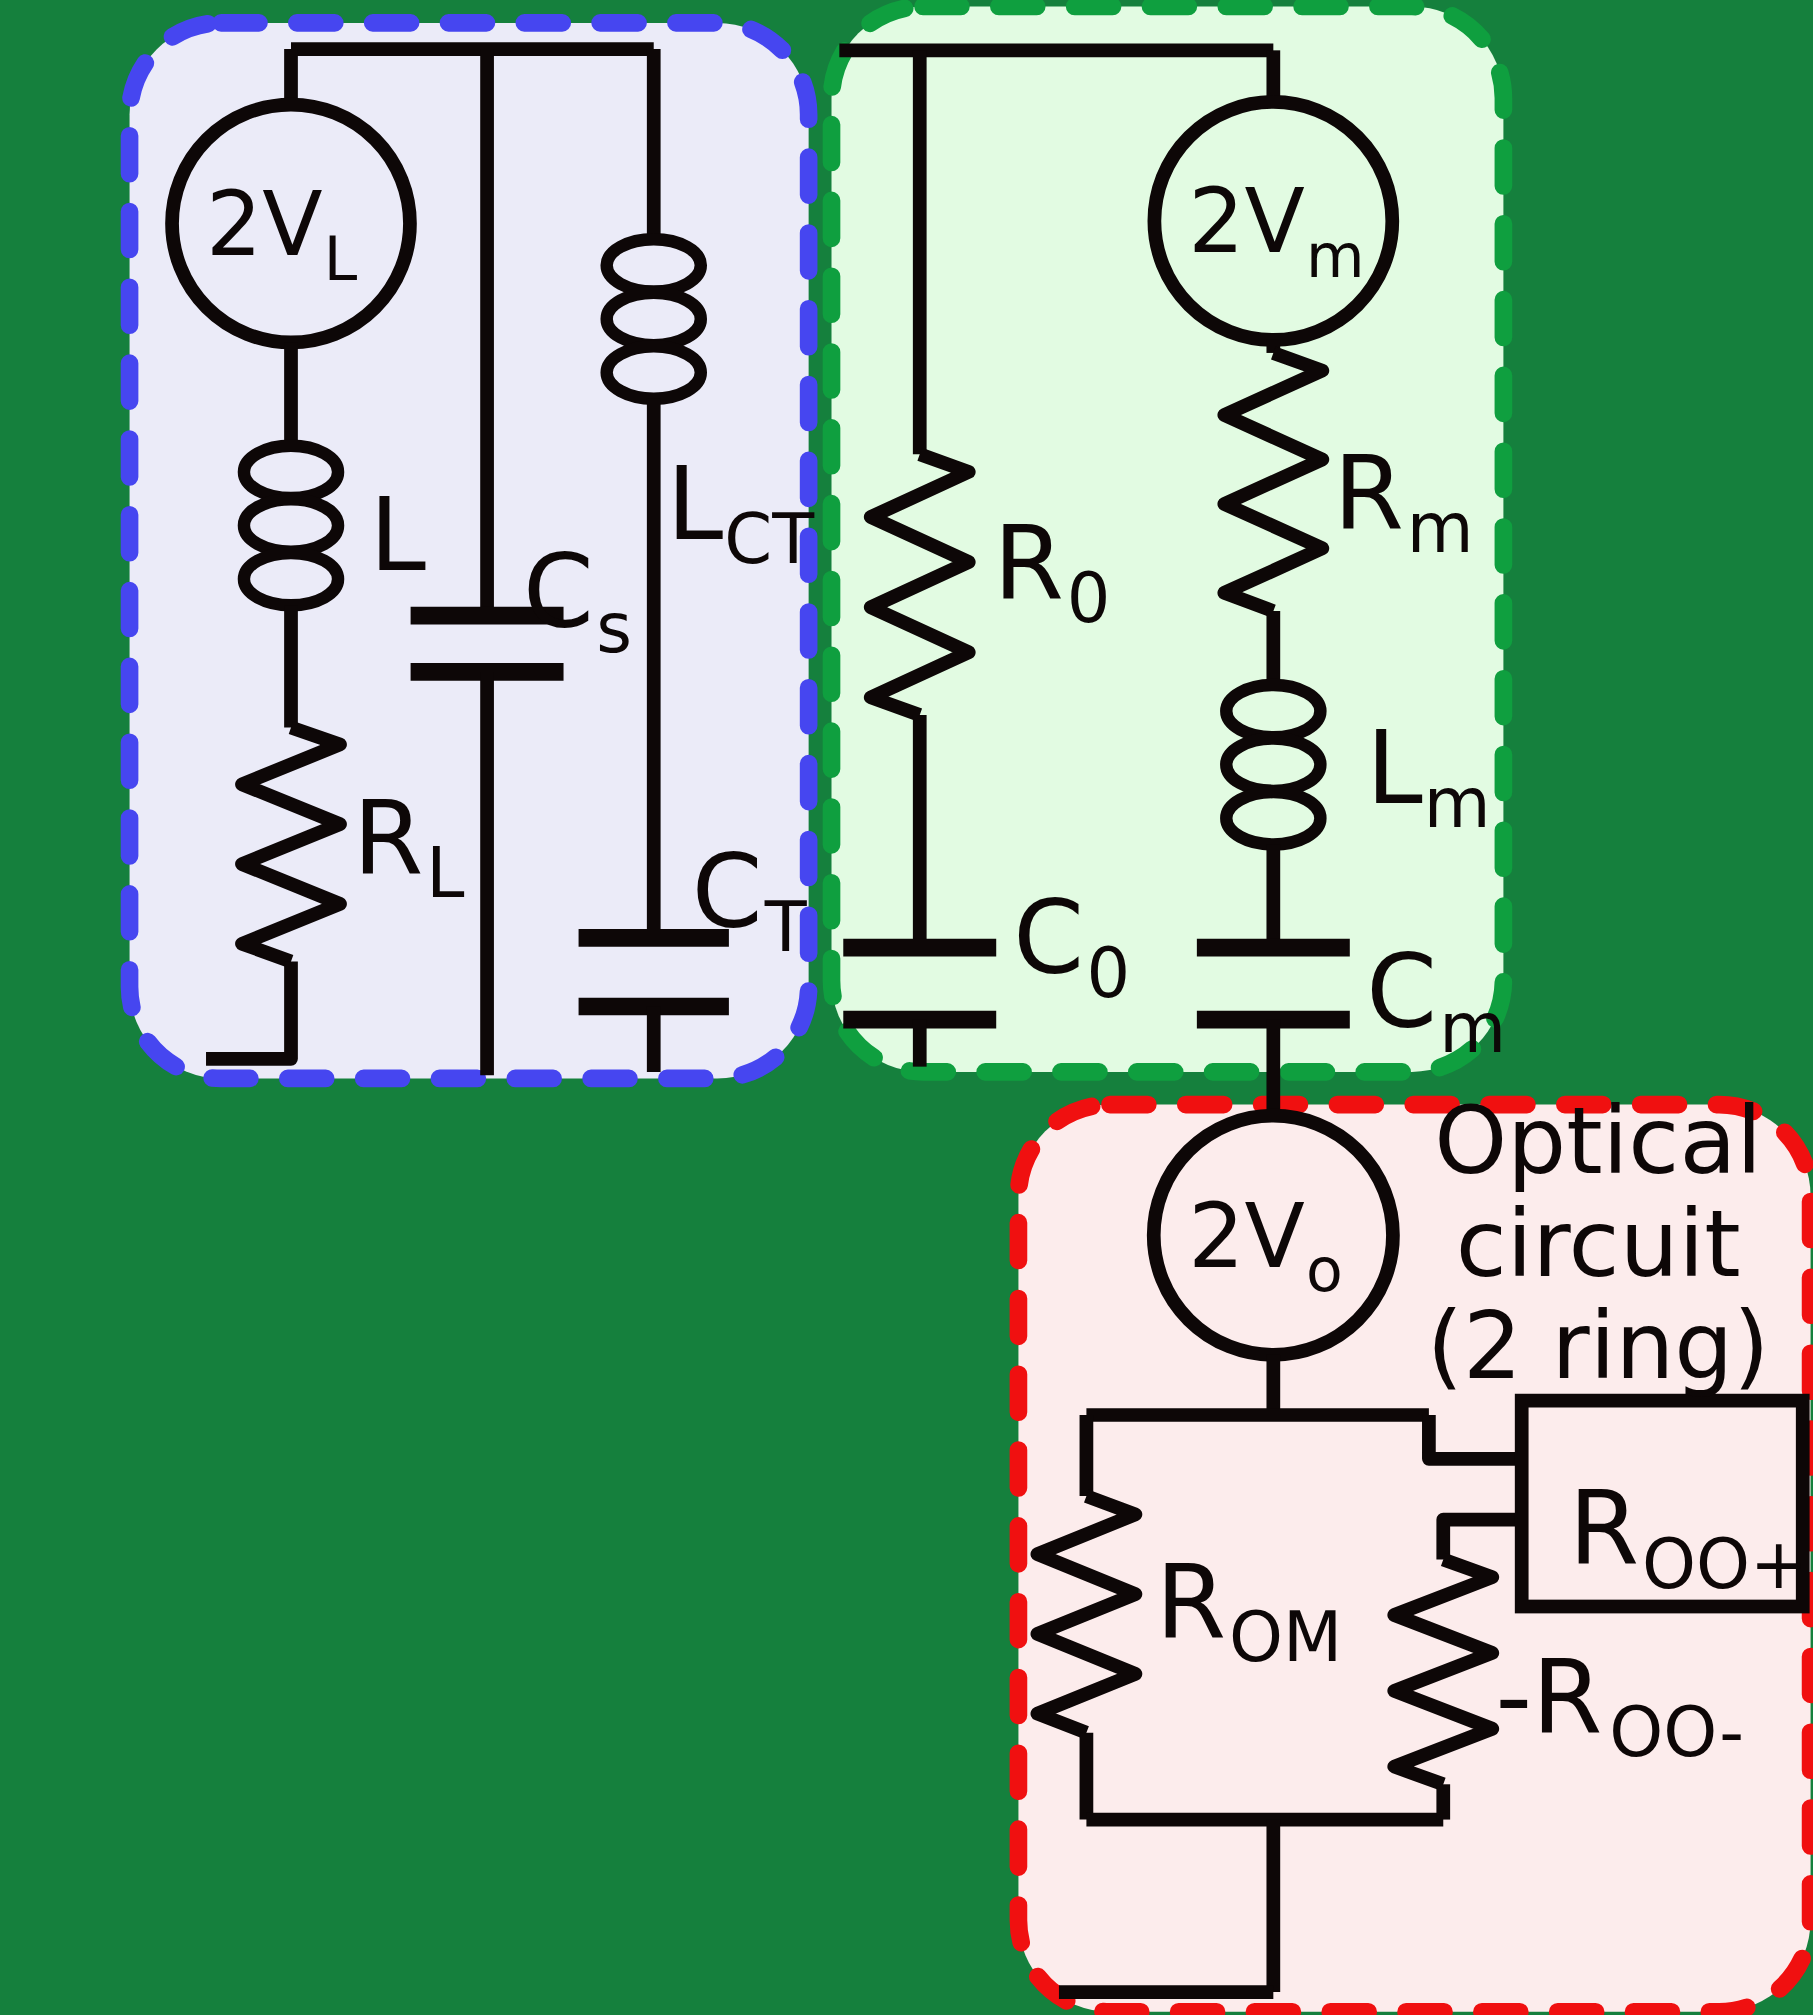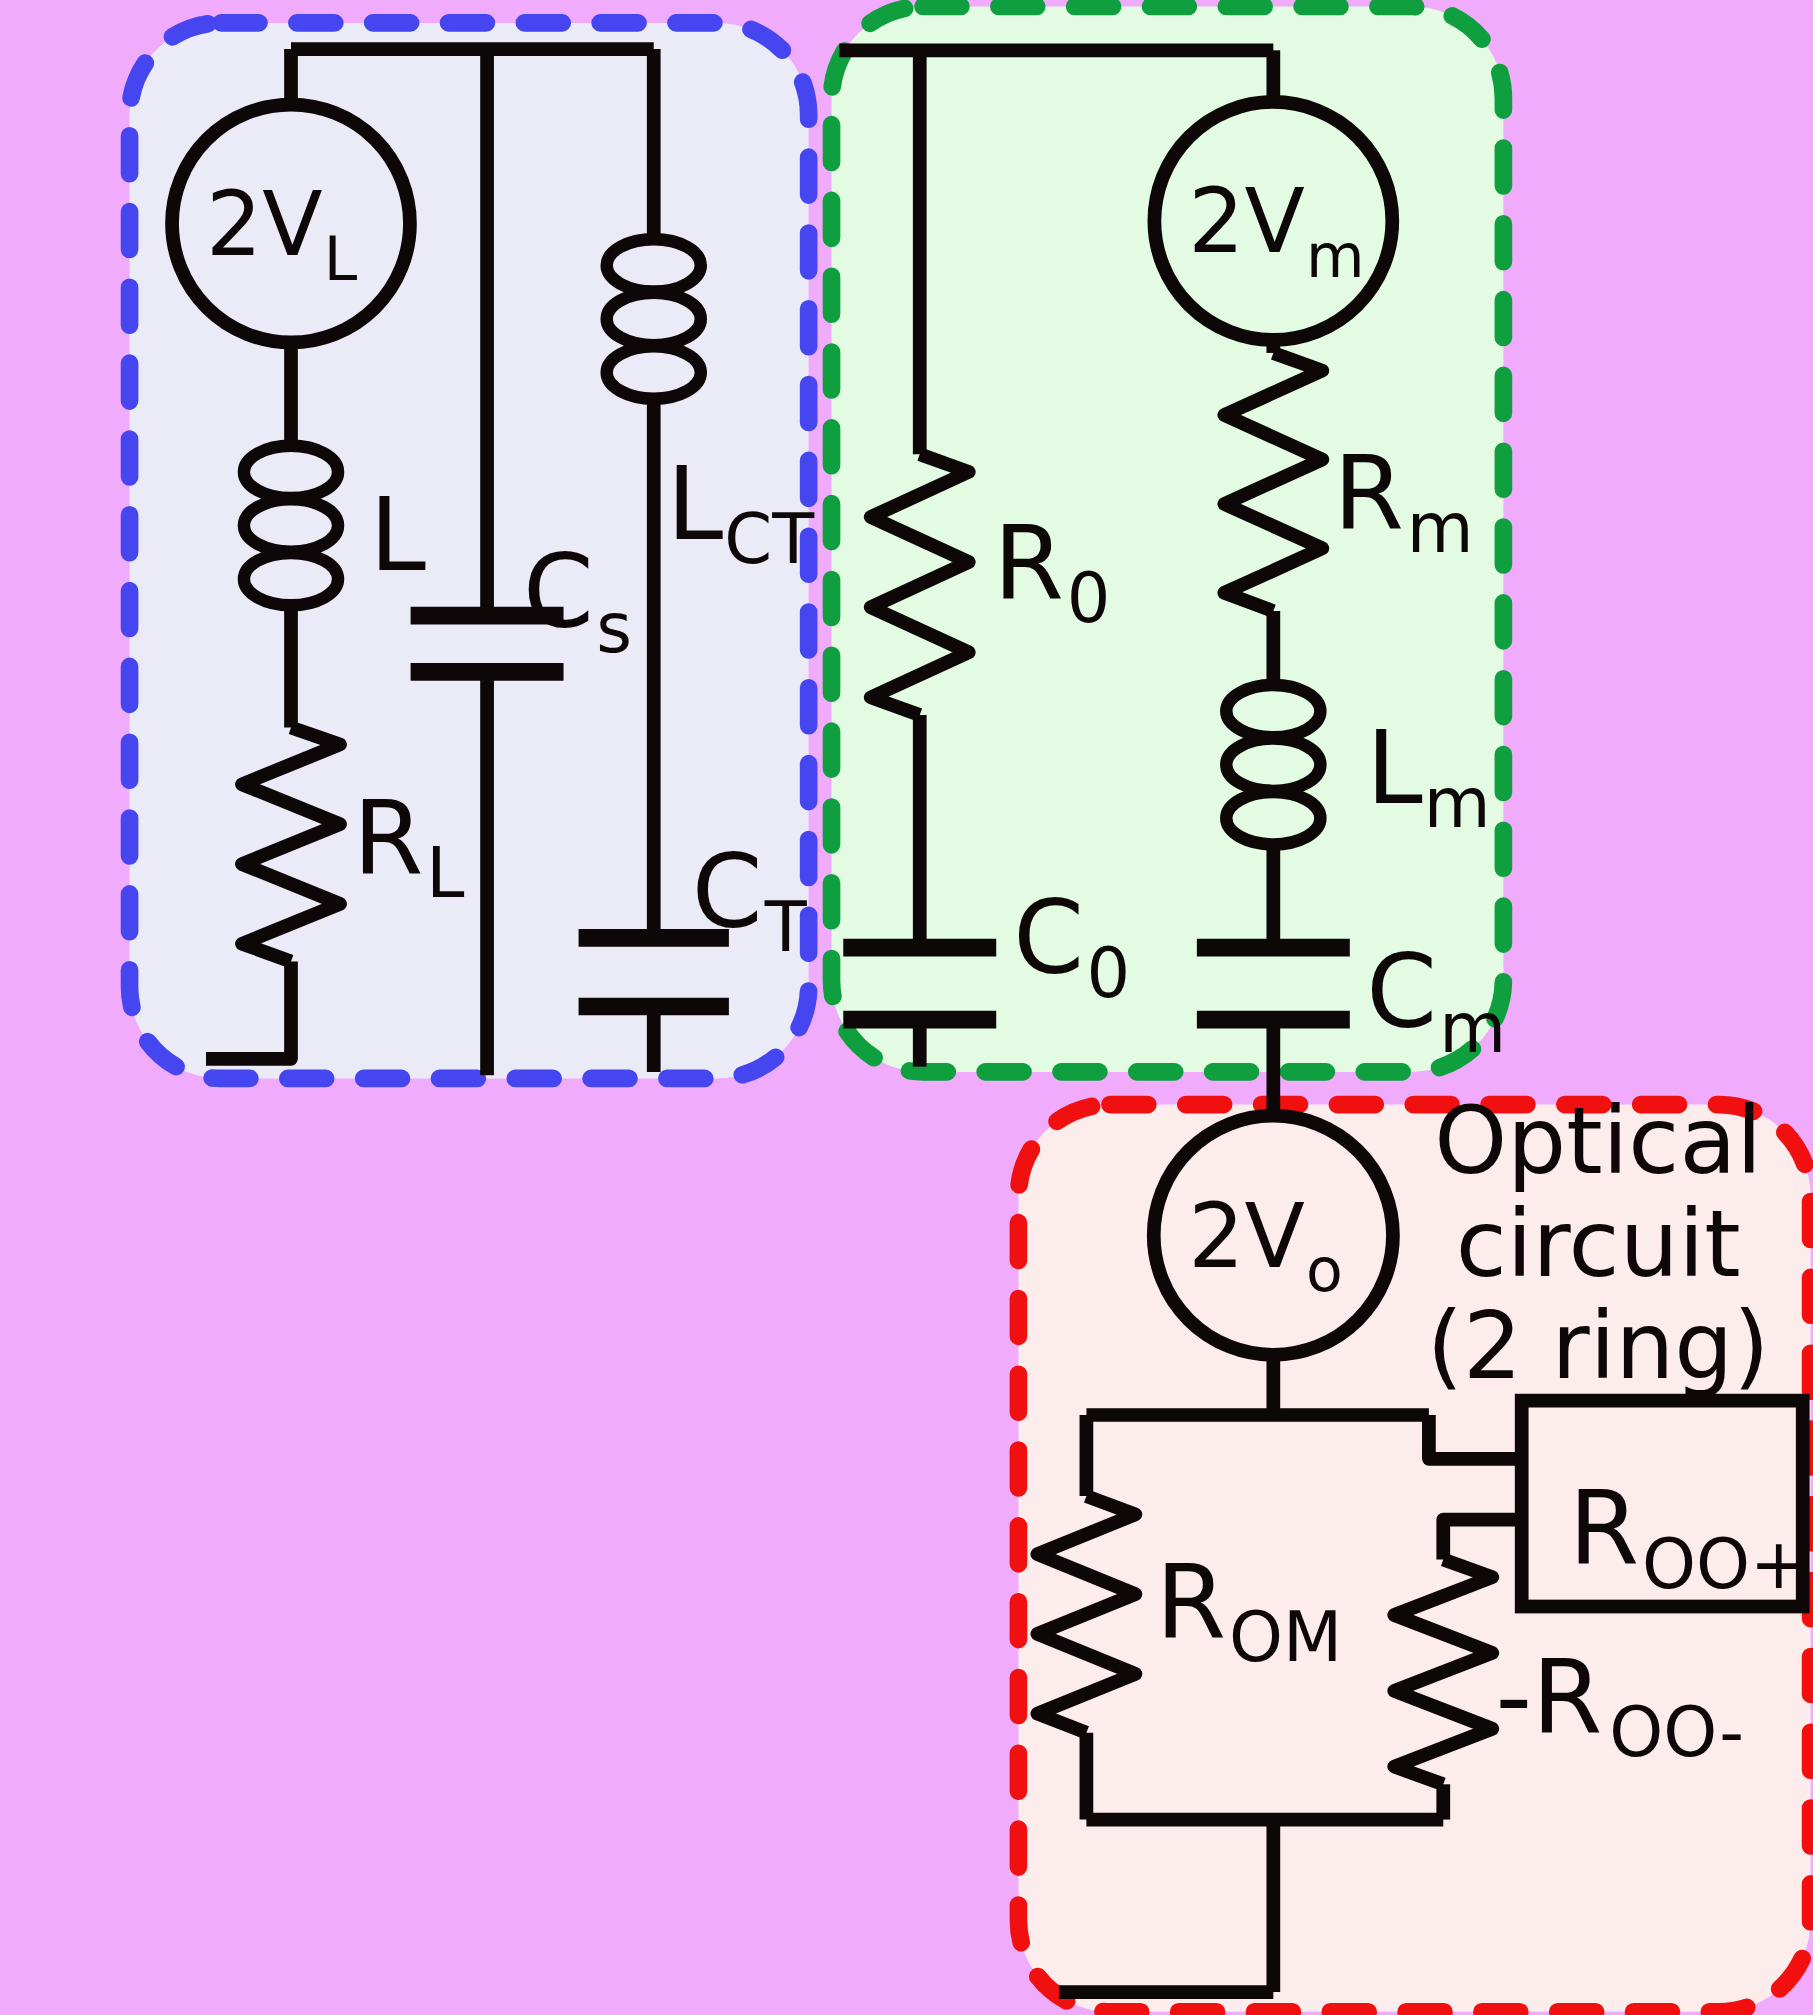--- a/index.html
+++ b/index.html
@@ -1,16 +1,16 @@
 <!DOCTYPE html>
 <html style="font-size:10.5px"><head>
 <meta charset="utf-8">
 <style>
   html,body{margin:0;padding:0;background:#000;}
-  .stage{position:relative;width:1814px;height:2015px;background:#f0abfc;overflow:hidden;}
+  .stage{position:relative;width:1814px;height:2015px;background:#15803d;overflow:hidden;}
   svg{display:block;}
   .wire{stroke:#0d0707;stroke-width:21;fill:none;stroke-linejoin:round;stroke-linecap:butt;}
   .plate{stroke:#0d0707;stroke-width:27;fill:none;stroke-linecap:butt;}
   .ring{stroke:#0d0707;stroke-width:19;fill:none;}
   .srccircle{stroke:#0d0707;stroke-width:21;fill:none;}
   .compbox{stroke:#0d0707;stroke-width:21;fill:none;}
   .zone{stroke-width:27;stroke-dasharray:58 58;stroke-linecap:round;}
   text{font-family:"DejaVu Sans","Liberation Sans",sans-serif;fill:#0d0707;}
   .lbl{font-size:155px;}
   .sub{font-size:105px;}

